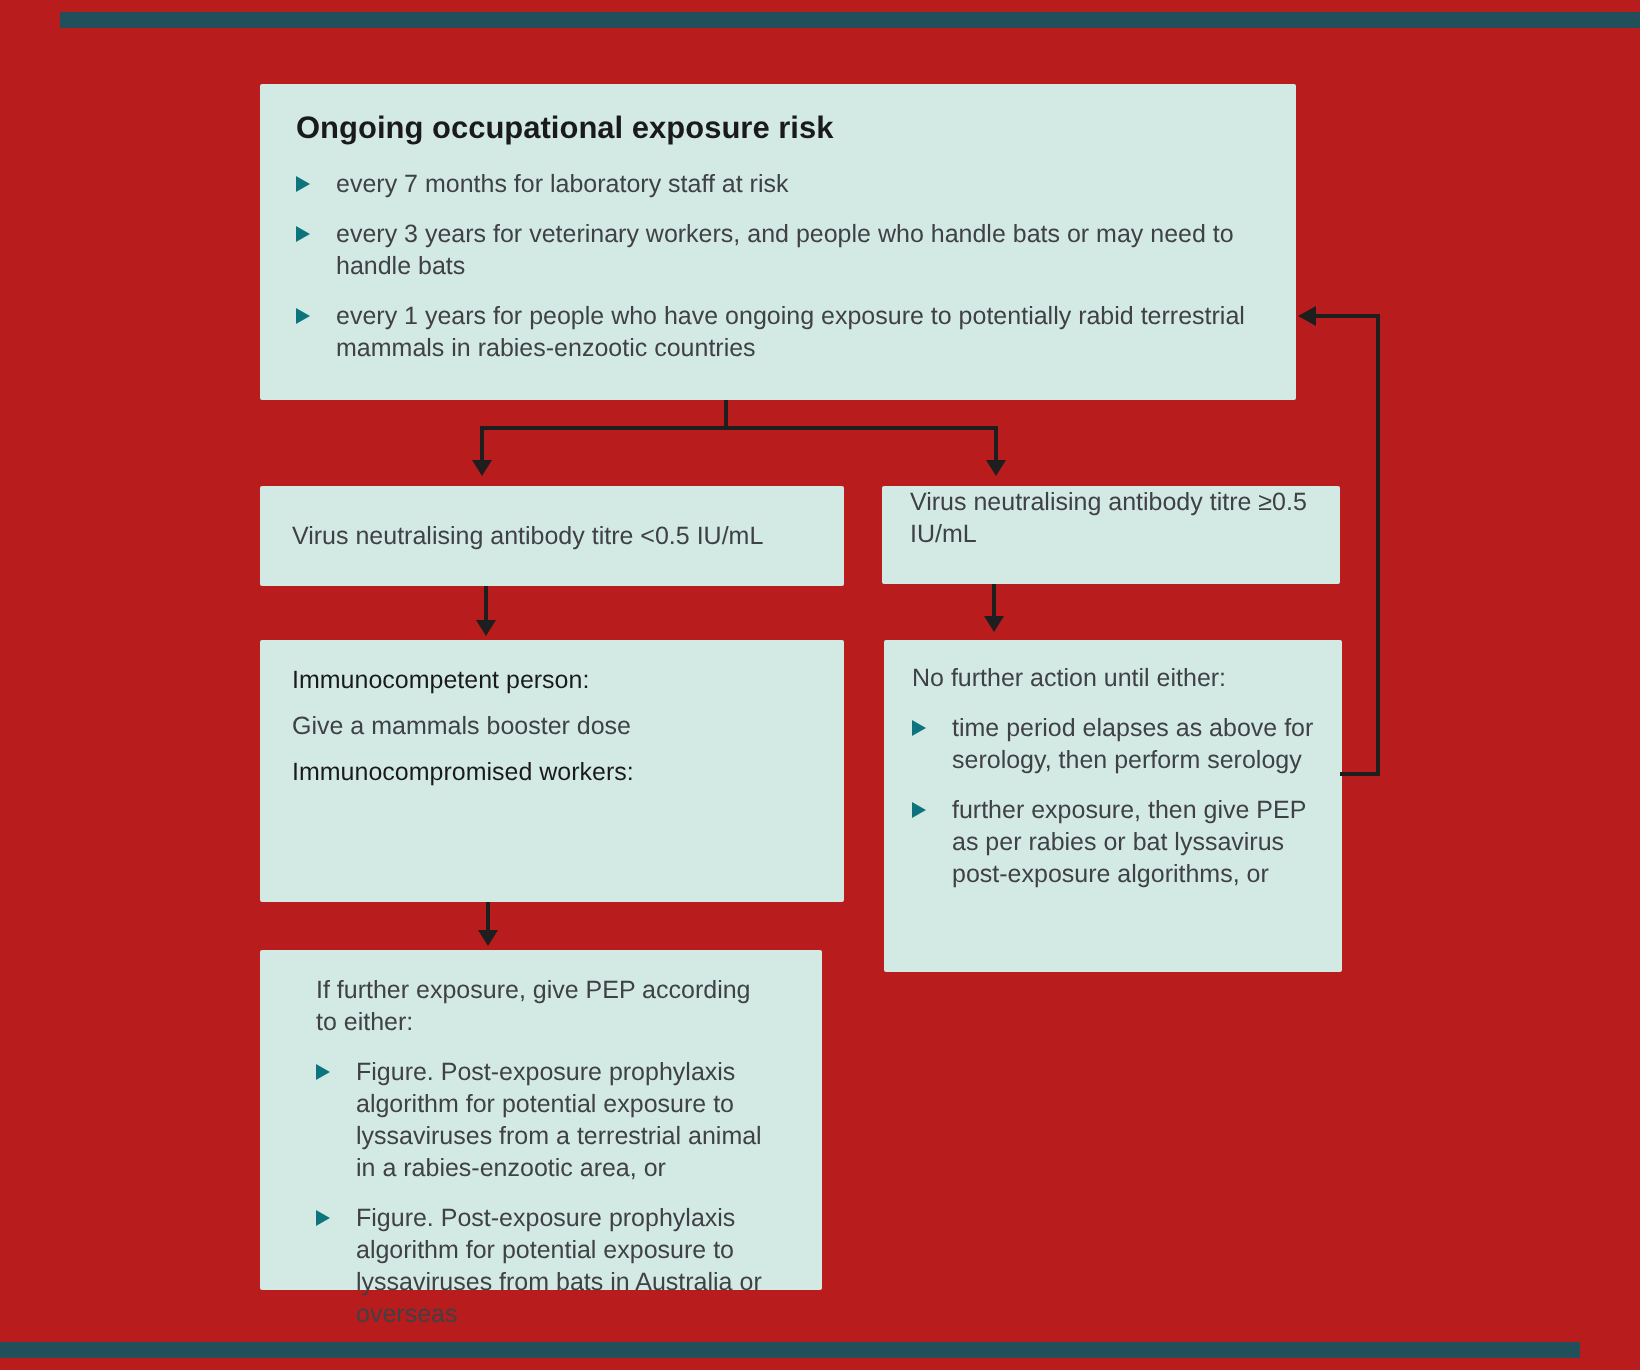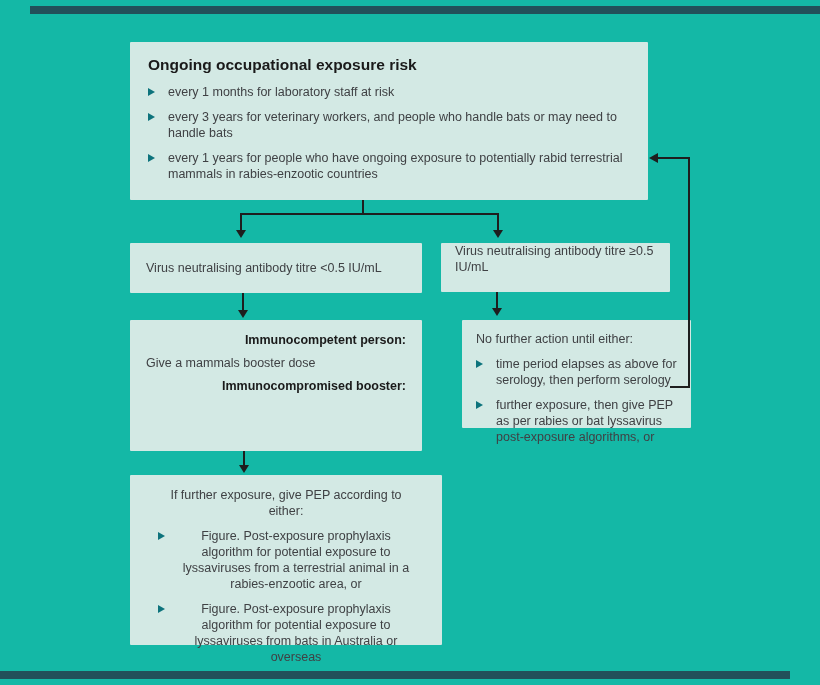--- a/index.html
+++ b/index.html
@@ -1,19 +1,19 @@
 <!DOCTYPE html>
 <html><head>
 <meta charset="utf-8">
 <style>
   html,body{margin:0;padding:0;}
   .canvas{
     position:relative;
     width:820px;height:685px;
-    background:#14b8a6;
+    background:#b91c1c;
     font-family:"Liberation Sans", sans-serif;
     color:#3f4144;
     overflow:hidden;
   }
   .rule{position:absolute;height:8px;background:#22505a;}
   .rule.top{left:30px;top:6px;width:790px;}
   .rule.bottom{left:0;top:671px;width:790px;}
 
   .box{
     position:absolute;
@@ -24,24 +24,23 @@
     line-height:16px;
   }
   .box-title{
     font-size:15.5px;
     font-weight:700;
     color:#1a1a1a;
     line-height:19px;
     margin-bottom:10px;
   }
   .box-heading{
-    font-weight:700;
+    font-weight:400;
     color:#1a1a1a;
     margin-bottom:7px;
-    text-align:right;
   }
   .box-para{margin-bottom:7px;}
   .box-intro{margin-bottom:9px;}
 
   .bullet{
     display:flex;
     align-items:flex-start;
     margin-bottom:9px;
   }
   .bullet:last-child{margin-bottom:0;}
@@ -52,22 +51,22 @@
     border-bottom:4.5px solid transparent;
     border-left:7.5px solid #0d737c;
     margin:3.5px 0 0 0;
   }
   .bullet-text{margin-left:13px;}
 
   #top-box{left:130px;top:42px;width:518px;height:158px;padding:13px 18px;}
   #mid-left-box{left:130px;top:243px;width:292px;height:50px;display:flex;align-items:center;padding:0 16px;white-space:nowrap;}
   #mid-right-box{left:441px;top:243px;width:229px;height:49px;display:flex;align-items:flex-start;padding:0 14px;}
   #low-left-box{left:130px;top:320px;width:292px;height:131px;padding:12px 16px;}
-  #low-right-box{left:462px;top:320px;width:229px;height:108px;padding:11px 14px;}
-  #bottom-box{left:130px;top:475px;width:312px;height:170px;padding:12px 28px;text-align:center;}
+  #low-right-box{left:442px;top:320px;width:229px;height:166px;padding:11px 14px;}
+  #bottom-box{left:130px;top:475px;width:281px;height:170px;padding:12px 28px;}
 
   .line{position:absolute;background:#1e1e1e;}
   .ah-down{
     position:absolute;width:0;height:0;
     border-left:5px solid transparent;
     border-right:5px solid transparent;
     border-top:8px solid #1e1e1e;
   }
   .ah-left{
     position:absolute;width:0;height:0;
@@ -81,21 +80,21 @@
 
 <div class="canvas">
 
   <div class="rule top"></div>
   <div class="rule bottom"></div>
 
   <div class="box" id="top-box">
     <div class="box-title">Ongoing occupational exposure risk</div>
     <div class="bullet">
       <span class="tri"></span>
-      <span class="bullet-text">every 1 months for laboratory staff at risk</span>
+      <span class="bullet-text">every 7 months for laboratory staff at risk</span>
     </div>
     <div class="bullet">
       <span class="tri"></span>
       <span class="bullet-text">every 3 years for veterinary workers, and people who handle bats or may need to handle bats</span>
     </div>
     <div class="bullet">
       <span class="tri"></span>
       <span class="bullet-text">every 1 years for people who have ongoing exposure to potentially rabid terrestrial mammals in rabies-enzootic countries</span>
     </div>
   </div>
@@ -116,21 +115,21 @@
 
   <div class="line" style="left:242px;top:293px;width:2px;height:18px;"></div>
   <div class="ah-down" style="left:238px;top:310px;"></div>
 
   <div class="line" style="left:496px;top:292px;width:2px;height:17px;"></div>
   <div class="ah-down" style="left:492px;top:308px;"></div>
 
   <div class="box" id="low-left-box">
     <div class="box-heading">Immunocompetent person:</div>
     <div class="box-para">Give a mammals booster dose</div>
-    <div class="box-heading">Immunocompromised booster:</div>
+    <div class="box-heading">Immunocompromised workers:</div>
   </div>
 
   <div class="box" id="low-right-box">
     <div class="box-intro">No further action until either:</div>
     <div class="bullet">
       <span class="tri"></span>
       <span class="bullet-text">time period elapses as above for serology, then perform serology</span>
     </div>
     <div class="bullet">
       <span class="tri"></span>

